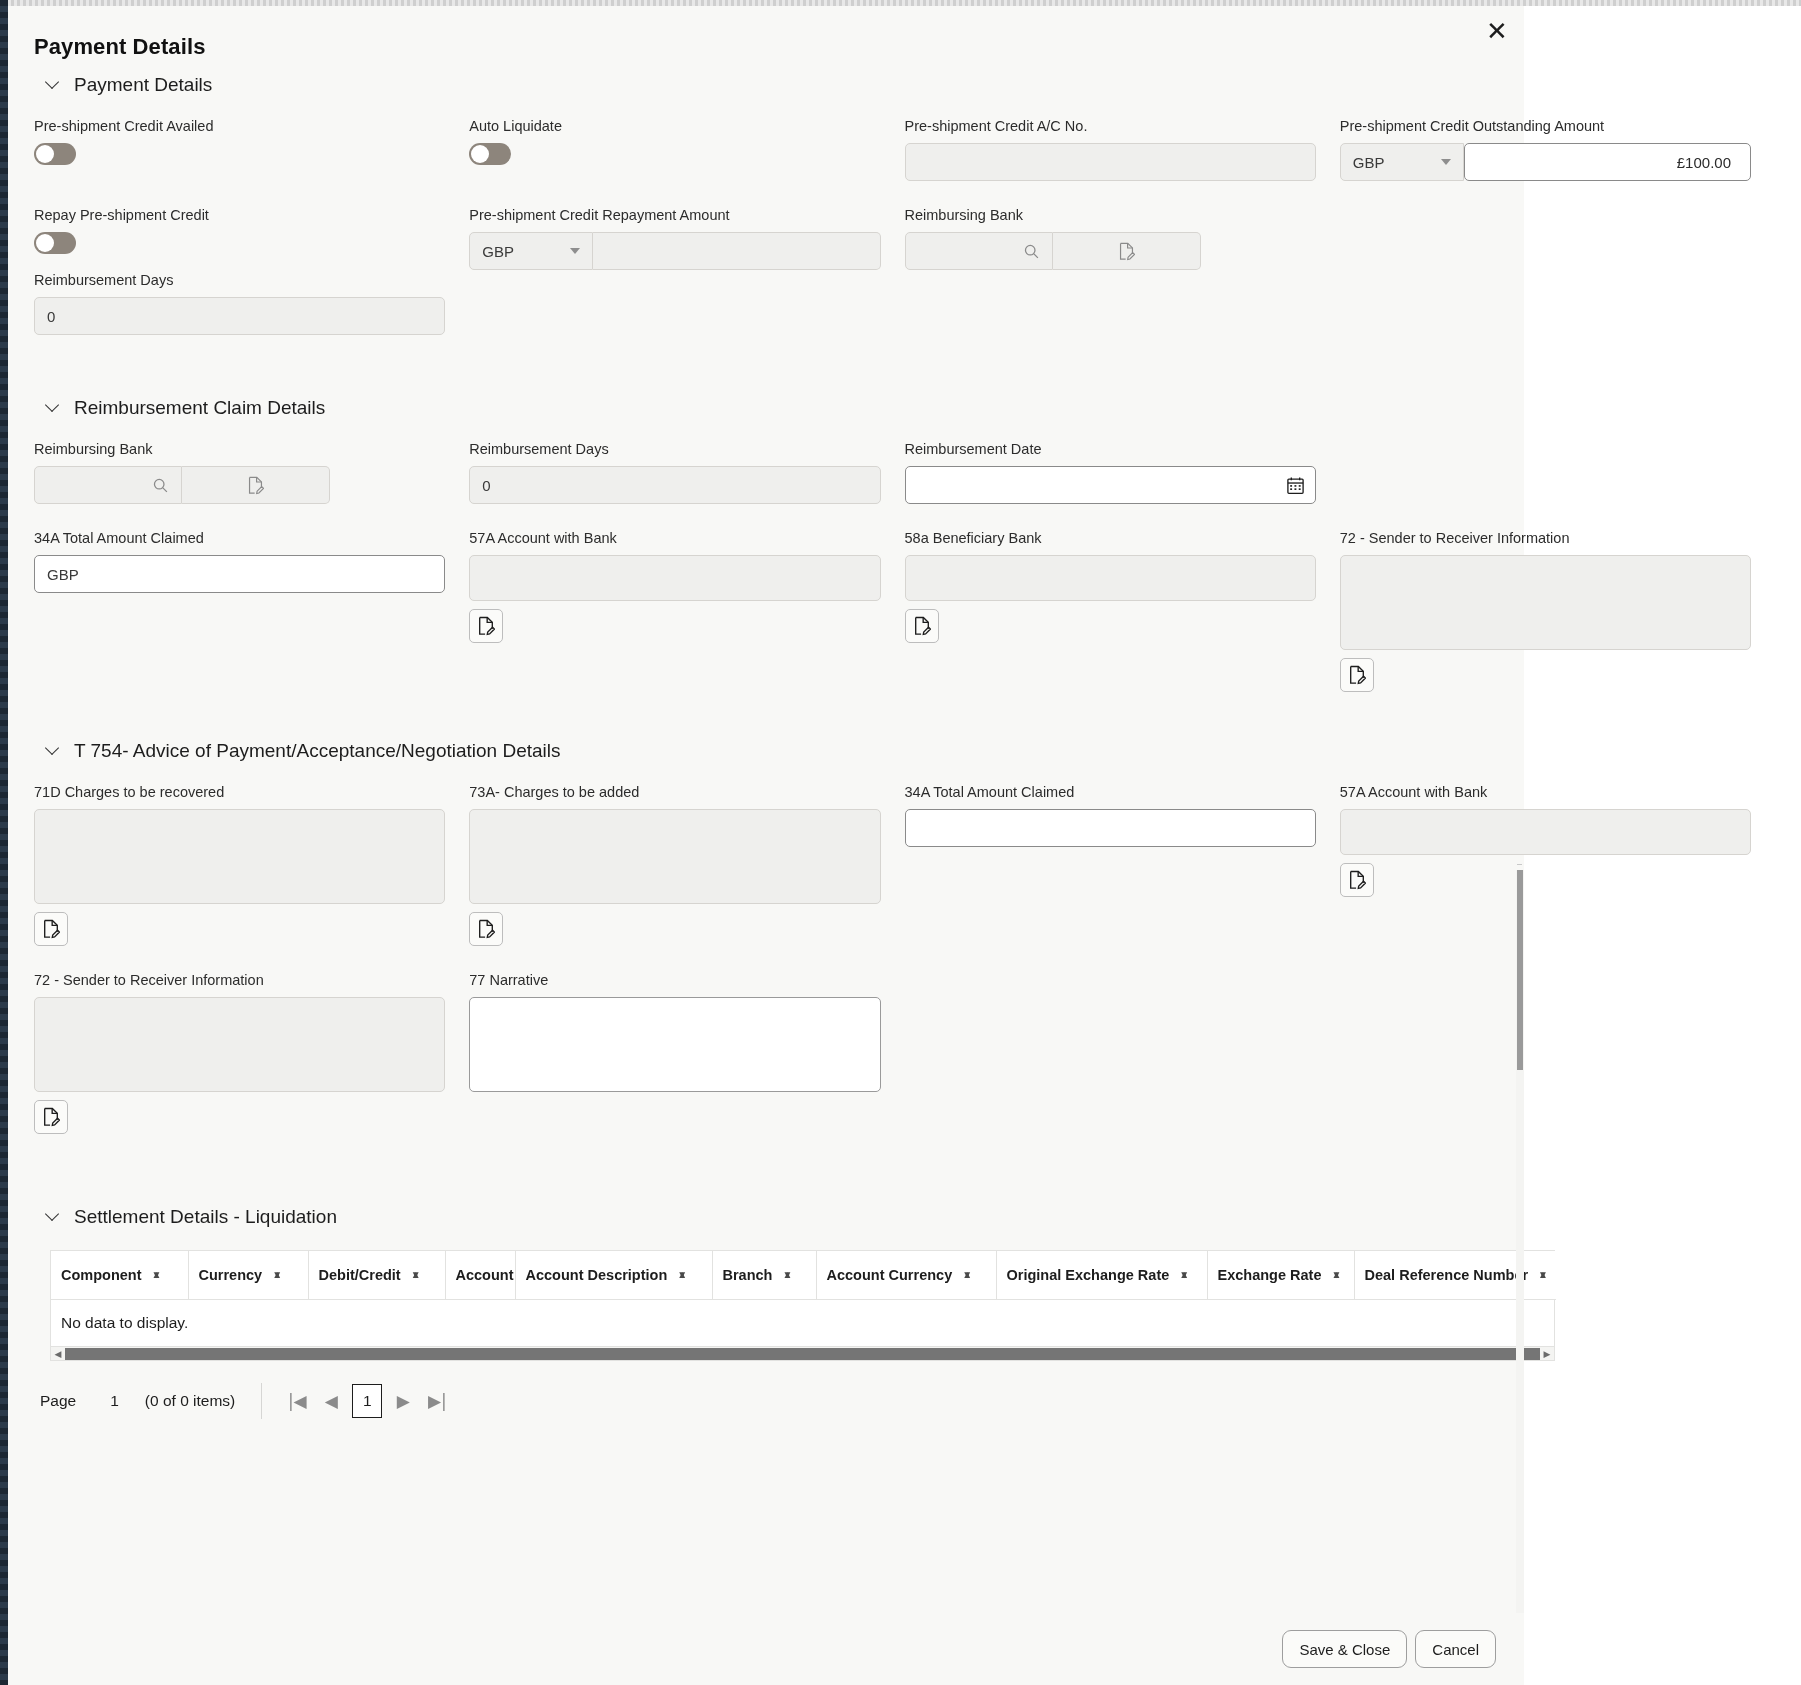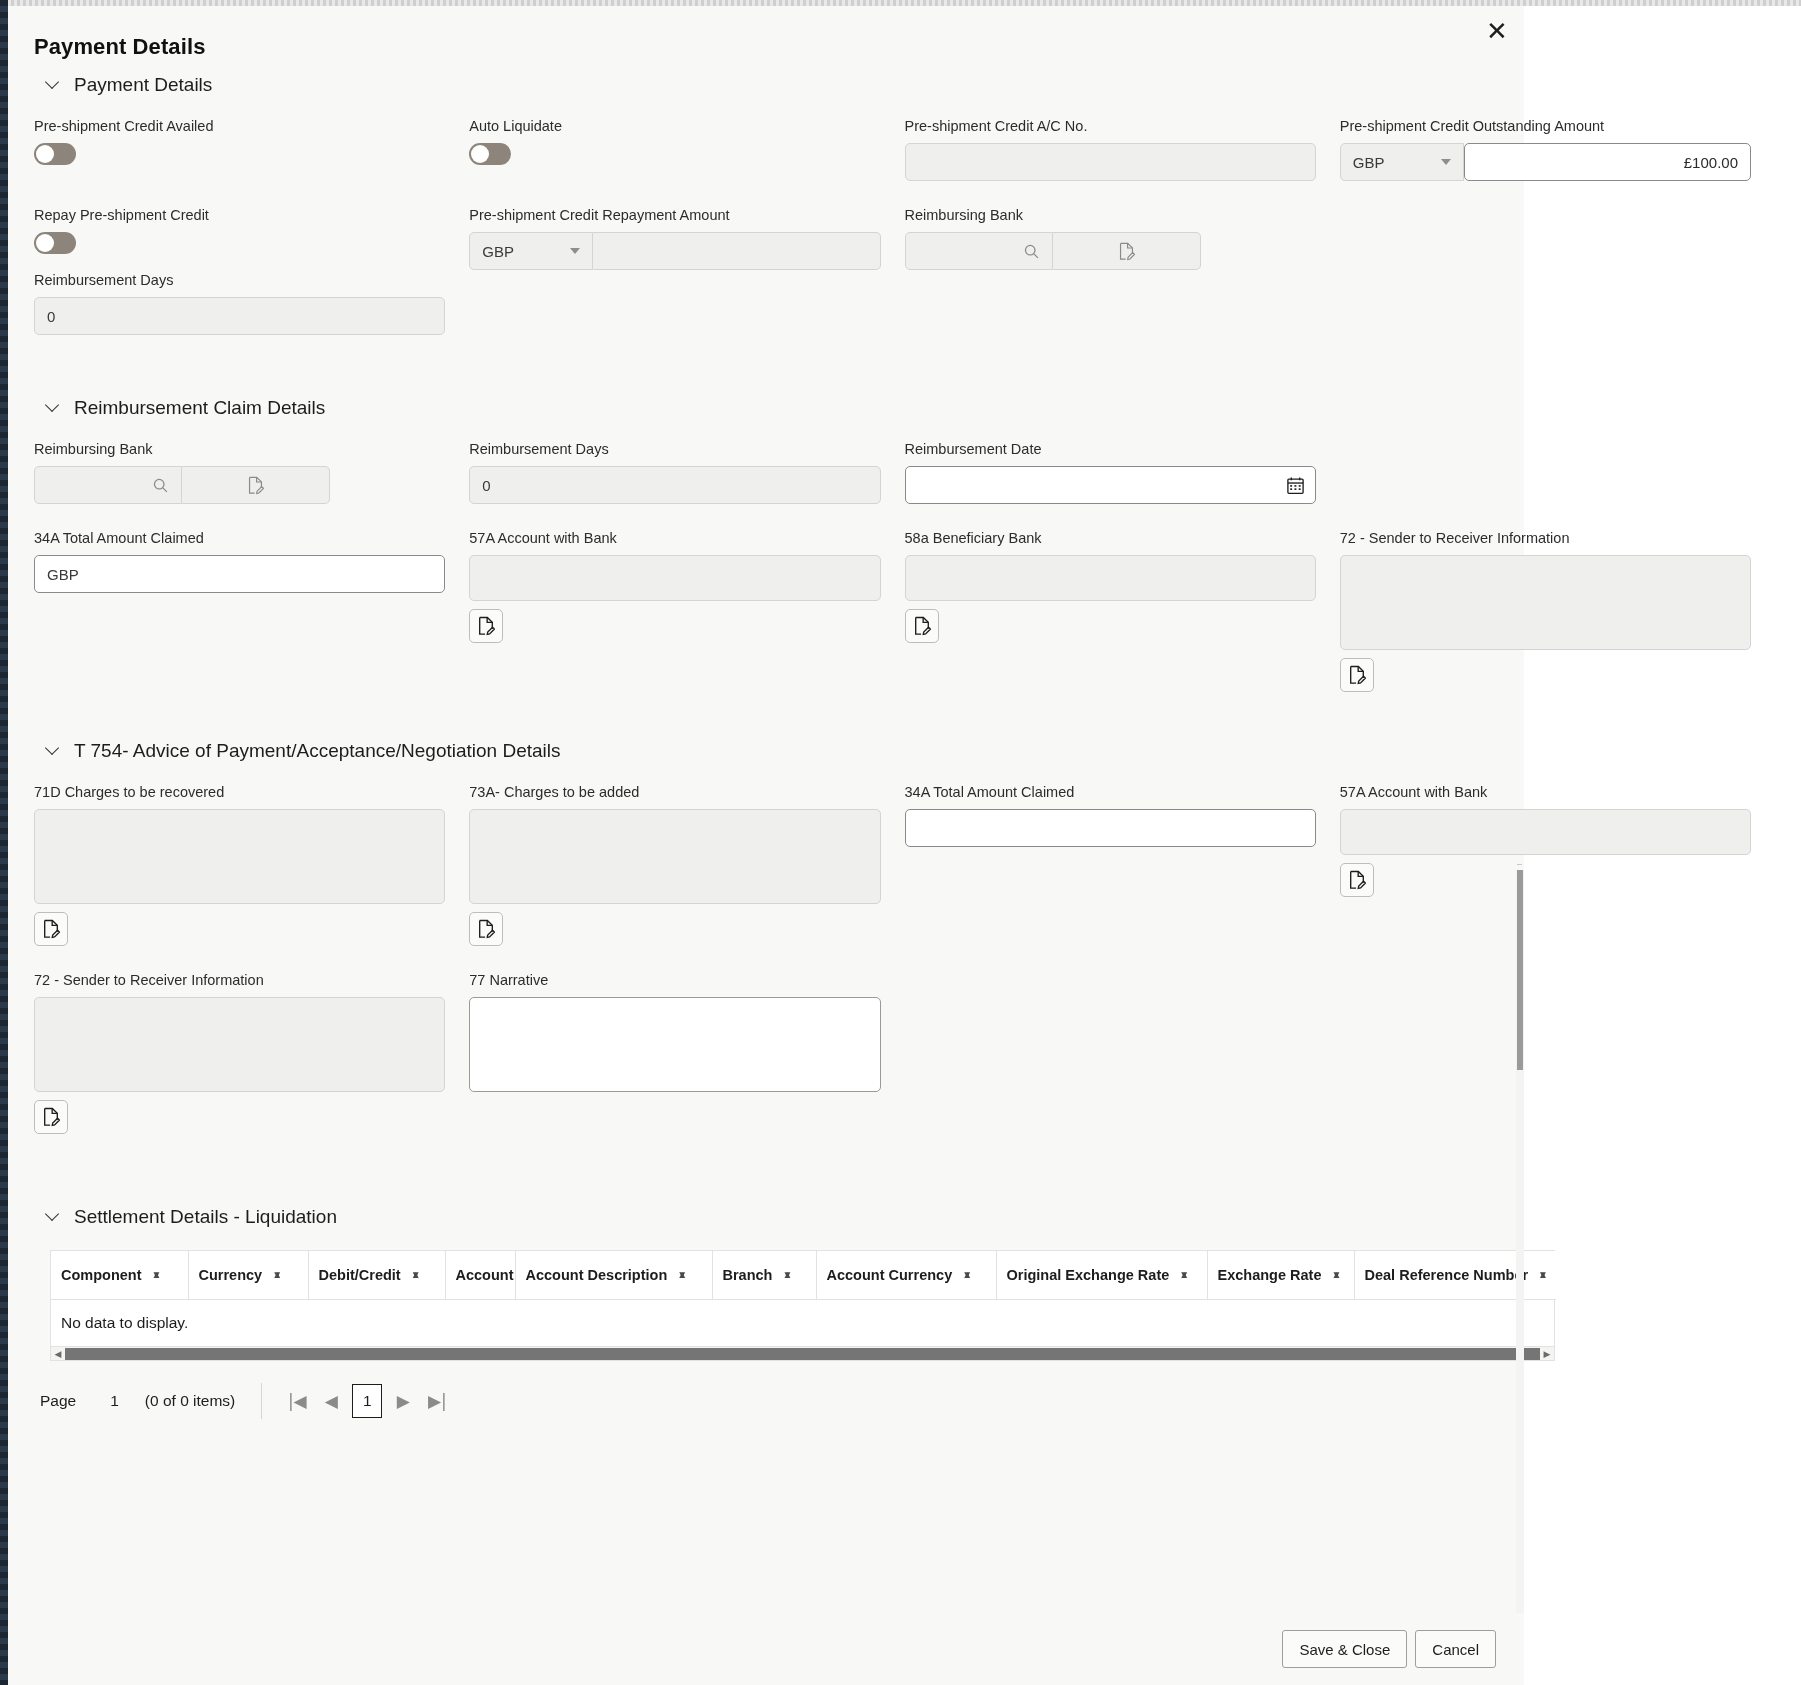--- a/index.html
+++ b/index.html
@@ -168,21 +168,21 @@
     border-right: 5px solid transparent;
     border-top: 6px solid #8e8e8e;
   }
   .combo .amt {
     flex: 1; height: 38px;
     border: 1px solid #d6d4d0;
     border-left: none;
     border-radius: 0 5px 5px 0;
     background: #efefed;
     display: flex; align-items: center; justify-content: flex-end;
-    padding: 0 12px;
+    padding: 0 19px;
     font-size: 15px; color: #2b2b2b;
   }
   .combo .amt.white { background: #ffffff; border: 1px solid #8a8a8a; border-radius: 5px; }
 
   
   .lov { display: flex; }
   .lov .seg {
     height: 38px;
     width: 148px;
     border: 1px solid #d6d4d0;
@@ -288,21 +288,21 @@
     display: flex; align-items: center; justify-content: flex-end;
     padding-right: 28px;
     gap: 0;
   }
   .btn {
     height: 38px;
     min-width: 74px;
     padding: 0 16px;
     border: 1px solid #9e9e9e;
     background: #fbfbf9;
-    border-radius: 3px;
+    border-radius: 9px;
     font-size: 15px; color: #1d1d1d;
     display: flex; align-items: center; justify-content: center;
     cursor: pointer;
     font-family: "Liberation Sans", sans-serif;
   }
   .btn + .btn { margin-left: 8px; }
 
   
   .vscroll {
     position: absolute;

